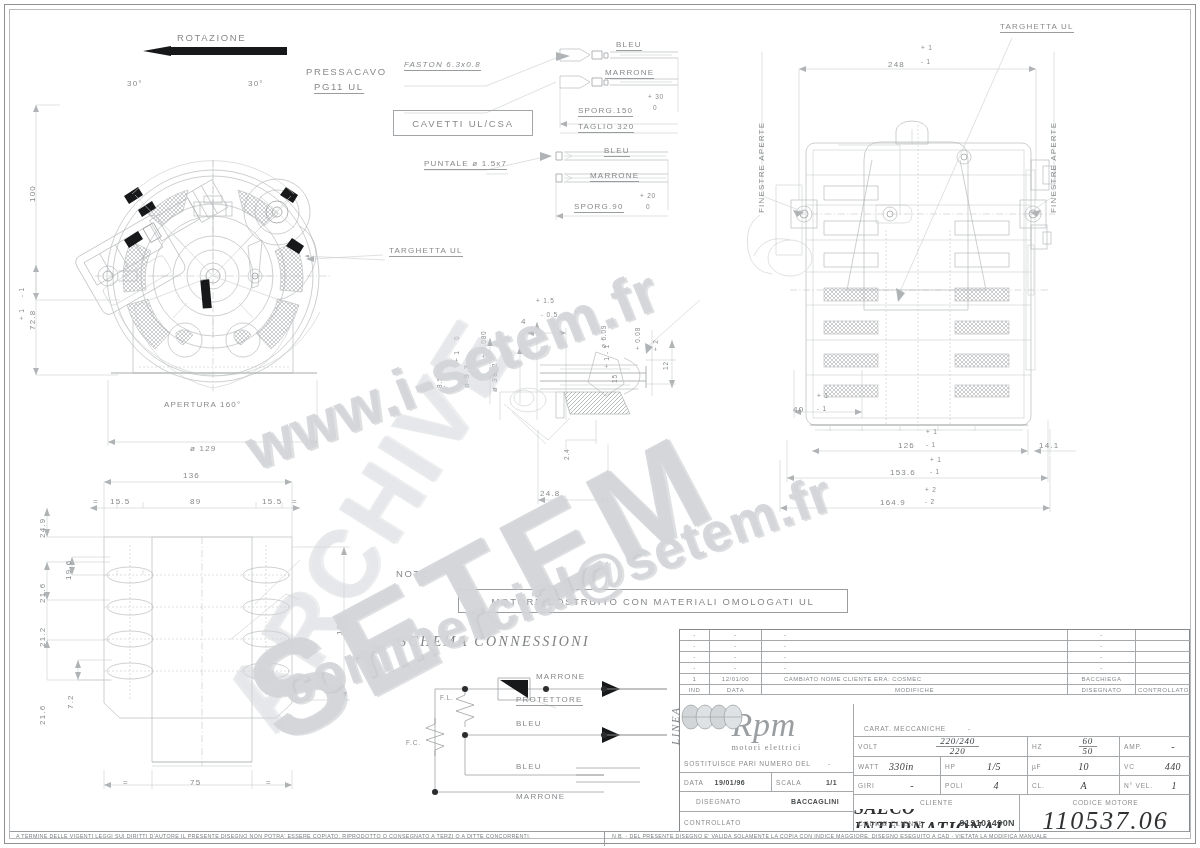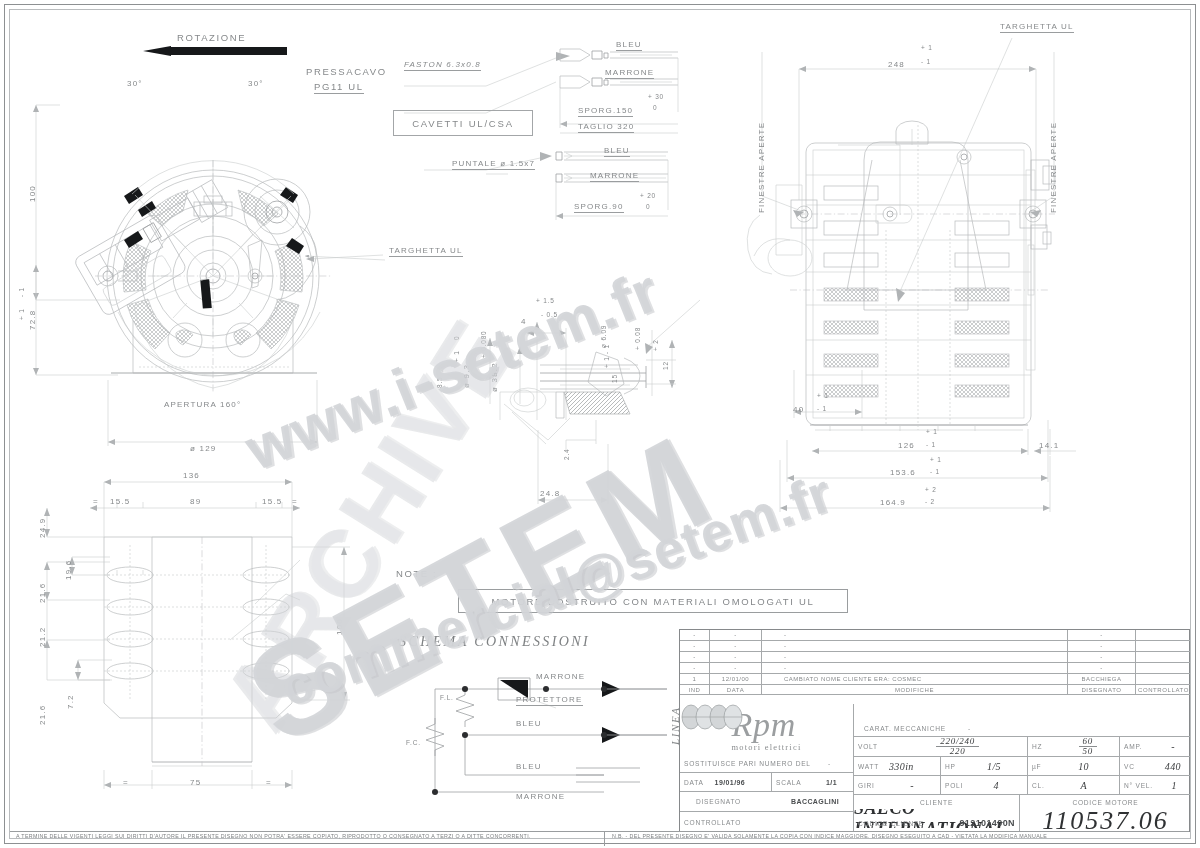--- a/index.html
+++ b/index.html
@@ -461,21 +461,21 @@
   <div class="lbl xs vt" style="left:18px;top:320px;">+ 1</div>
   <div class="lbl xs vt" style="left:18px;top:297px;">- 1</div>
   <div class="lbl sm" style="left:164px;top:400px;">APERTURA 160°</div>
   <div class="lbl sm" style="left:190px;top:444px;">ø 129</div>
   <div class="lbl sm ul" style="left:389px;top:246px;">TARGHETTA UL</div>
 
   <div class="lbl sm ul" style="left:404px;top:60px;font-style:italic;">FASTON 6.3x0.8</div>
   <div class="tagbox" style="left:393px;top:110px;width:138px;height:24px;">
     <span>CAVETTI UL/CSA</span>
   </div>
-  <div class="lbl sm ul" style="left:424px;top:159px;margin-left:28px;">PUNTALE ø 1.5x7</div>
+  <div class="lbl sm ul" style="left:424px;top:159px;">PUNTALE ø 1.5x7</div>
   <div class="lbl sm ul" style="left:616px;top:40px;">BLEU</div>
   <div class="lbl sm ul" style="left:605px;top:68px;">MARRONE</div>
   <div class="lbl sm ul" style="left:578px;top:106px;">SPORG.150</div>
   <div class="lbl xs" style="left:648px;top:93px;">+ 30</div>
   <div class="lbl xs" style="left:653px;top:104px;">0</div>
   <div class="lbl sm ul" style="left:578px;top:122px;">TAGLIO 320</div>
   <div class="lbl sm ul" style="left:604px;top:146px;">BLEU</div>
   <div class="lbl sm ul" style="left:590px;top:171px;">MARRONE</div>
   <div class="lbl sm ul" style="left:574px;top:202px;">SPORG.90</div>
   <div class="lbl xs" style="left:640px;top:192px;">+ 20</div>

